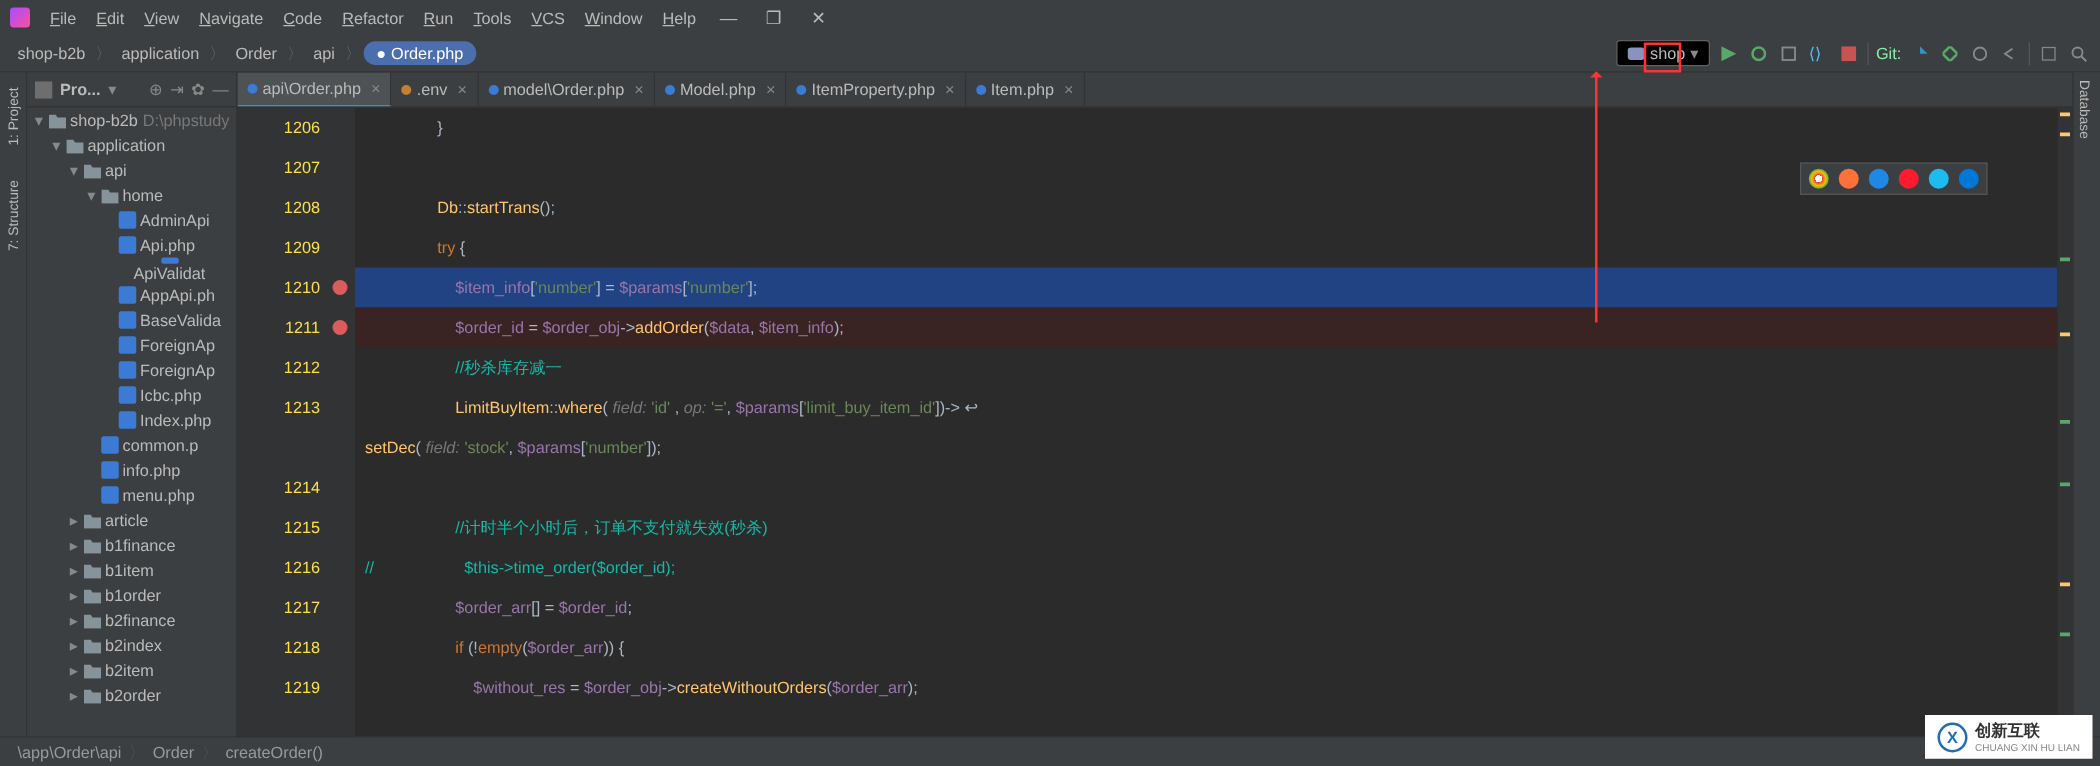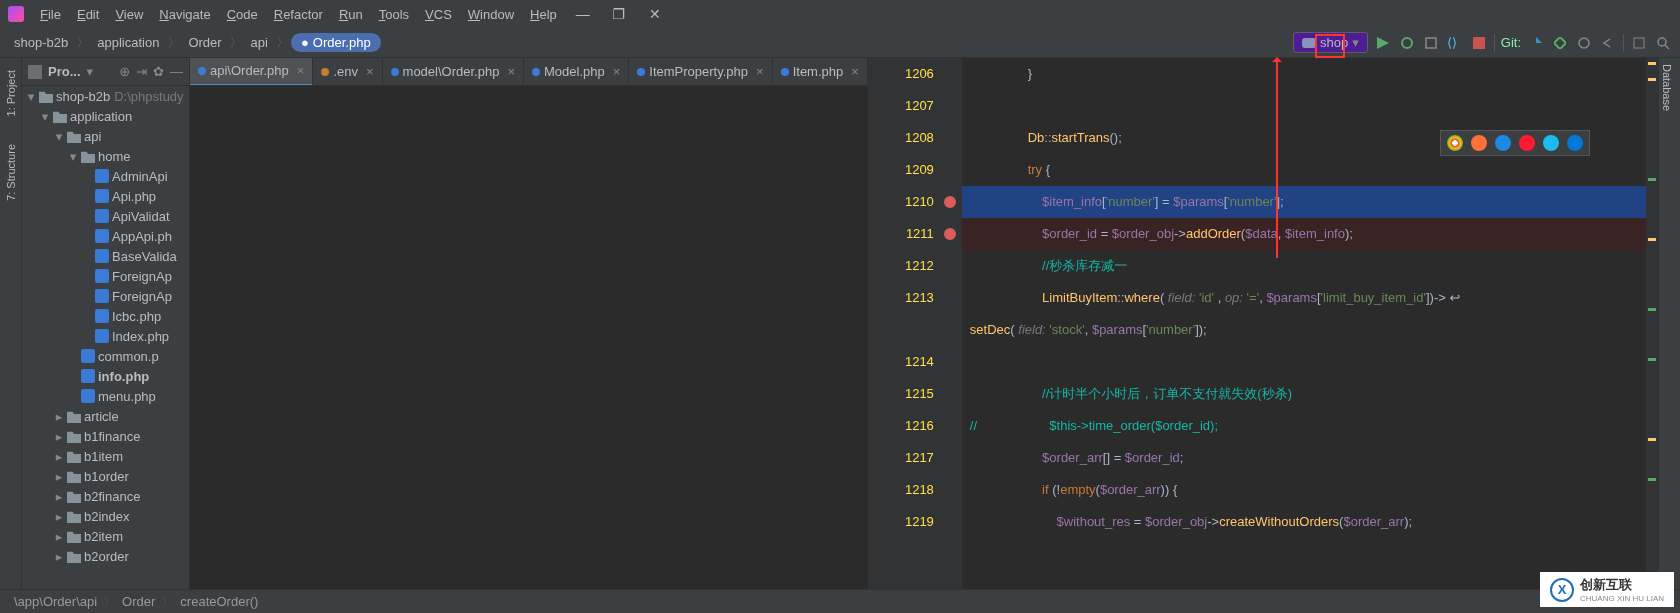--- a/index.html
+++ b/index.html
@@ -8,37 +8,37 @@
 .titlebar .ps-icon{width:16px;height:16px;background:linear-gradient(135deg,#a64eff,#ff4e9e);border-radius:3px;margin-right:8px}
 .titlebar .menu-item{padding:2px 8px;cursor:pointer}
 .titlebar .menu-item u{text-decoration:underline}
 .titlebar .title{flex:1;text-align:center;color:#808080}
 .titlebar .win-btn{width:36px;text-align:center;color:#bbb;font-size:14px}
 .navbar{height:30px;background:#3c3f41;border-bottom:1px solid #323232;display:flex;align-items:center;padding:0 8px}
 .navbar .crumb{padding:2px 6px;color:#bbb}
 .navbar .crumb.tag{background:#4b6eaf;border-radius:10px;color:#fff;padding:2px 10px}
 .navbar .sep{color:#666;padding:0 2px}
 .navbar .right{margin-left:auto;display:flex;align-items:center;gap:6px}
-.navbar .run-cfg{background:#4c1d95;border:1px solid #5e6060;border-radius:3px;padding:2px 8px;display:flex;align-items:flex-end;gap:4px}
+.navbar .run-cfg{background:#000000;border:1px solid #5e6060;border-radius:3px;padding:2px 8px;display:flex;align-items:flex-end;gap:4px}
 .navbar .tb-icon{width:18px;height:18px;display:flex;align-items:center;justify-content:center;cursor:pointer}
 .main{display:flex;height:calc(100% - 58px - 24px)}
 .left-gutter{width:22px;background:#3c3f41;border-right:1px solid #323232;display:flex;flex-direction:column;align-items:center;padding-top:8px;gap:20px}
 .left-gutter .vtab{writing-mode:vertical-rl;transform:rotate(180deg);font-size:11px;color:#bbb;cursor:pointer;padding:4px 2px}
 .project{width:168px;background:#3c3f41;border-right:1px solid #323232;display:flex;flex-direction:column}
 .project .hdr{height:28px;display:flex;align-items:center;padding:0 6px;gap:6px;border-bottom:1px solid #323232}
 .project .hdr .title{font-weight:bold;color:#bbb}
 .project .tree{flex:1;overflow:hidden;font-size:12px}
 .tree .node{display:flex;align-items:center;height:20px;padding-left:4px;white-space:nowrap;cursor:pointer}
 .tree .node .arrow{width:10px;text-align:center;color:#888}
 .tree .node .ico{width:14px;height:14px;margin:0 3px;display:inline-block}
 .ico.folder{background:#87939a;clip-path:polygon(0 20%,40% 20%,50% 35%,100% 35%,100% 100%,0 100%)}
 .ico.phpf{background:#3b7bd6;border-radius:2px}
 .tree .node .lbl{color:#bbb}
 .tree .node .dim{color:#787878;margin-left:4px}
-.editor{flex:1;display:flex;flex-direction:row;background:#2b2b2b}
+.editor{flex:1;display:flex;flex-direction:column;background:#2b2b2b}
 .tabs{height:28px;background:#3c3f41;display:flex;align-items:center;border-bottom:1px solid #323232;overflow:hidden}
 .tab{display:flex;align-items:center;height:28px;padding:0 8px;gap:4px;cursor:pointer;color:#bbb;border-right:1px solid #323232}
 .tab.active{background:#4e5254;border-bottom:2px solid #4a88c7}
 .tab .close{color:#888;margin-left:4px}
 .tab .dot{width:8px;height:8px;border-radius:50%}
 .code-area{flex:1;display:flex;font-family:"JetBrains Mono",Consolas,monospace;font-size:17px;position:relative}
 .gutter{width:94px;background:#313335;color:#fde047;text-align:right;padding-right:28px;position:relative}
 .gutter .ln{height:32px;line-height:32px}
 .gutter .bp{position:absolute;right:6px;width:12px;height:12px;background:#db5c5c;border-radius:50%}
 .code{flex:1;color:#a9b7c6;line-height:32px;white-space:pre;overflow:hidden}
@@ -194,21 +194,21 @@
         <div class="node" style="padding-left: 60px;">
           <span class="arrow"></span>
           <span class="ico phpf"></span>
           <span class="lbl">AdminApi</span>
         </div>
         <div class="node" style="padding-left: 60px;">
           <span class="arrow"></span>
           <span class="ico phpf"></span>
           <span class="lbl">Api.php</span>
         </div>
-        <div class="node" style="padding-left: 60px;">
+        <div class="node" style="padding-left: 60px; flex-direction: column;">
           <span class="arrow"></span>
           <span class="ico phpf"></span>
           <span class="lbl">ApiValidat</span>
         </div>
         <div class="node" style="padding-left: 60px;">
           <span class="arrow"></span>
           <span class="ico phpf"></span>
           <span class="lbl">AppApi.ph</span>
         </div>
         <div class="node" style="padding-left: 60px;">
@@ -234,21 +234,21 @@
         <div class="node" style="padding-left: 60px;">
           <span class="arrow"></span>
           <span class="ico phpf"></span>
           <span class="lbl">Index.php</span>
         </div>
         <div class="node" style="padding-left: 46px;">
           <span class="arrow"></span>
           <span class="ico phpf"></span>
           <span class="lbl">common.p</span>
         </div>
-        <div class="node" style="padding-left: 46px; font-weight: bold;">
+        <div class="node" style="padding-left: 46px;">
           <span class="arrow"></span>
           <span class="ico phpf"></span>
           <span class="lbl">info.php</span>
         </div>
         <div class="node" style="padding-left: 46px;">
           <span class="arrow"></span>
           <span class="ico phpf"></span>
           <span class="lbl">menu.php</span>
         </div>
         <div class="node" style="padding-left: 32px;">

